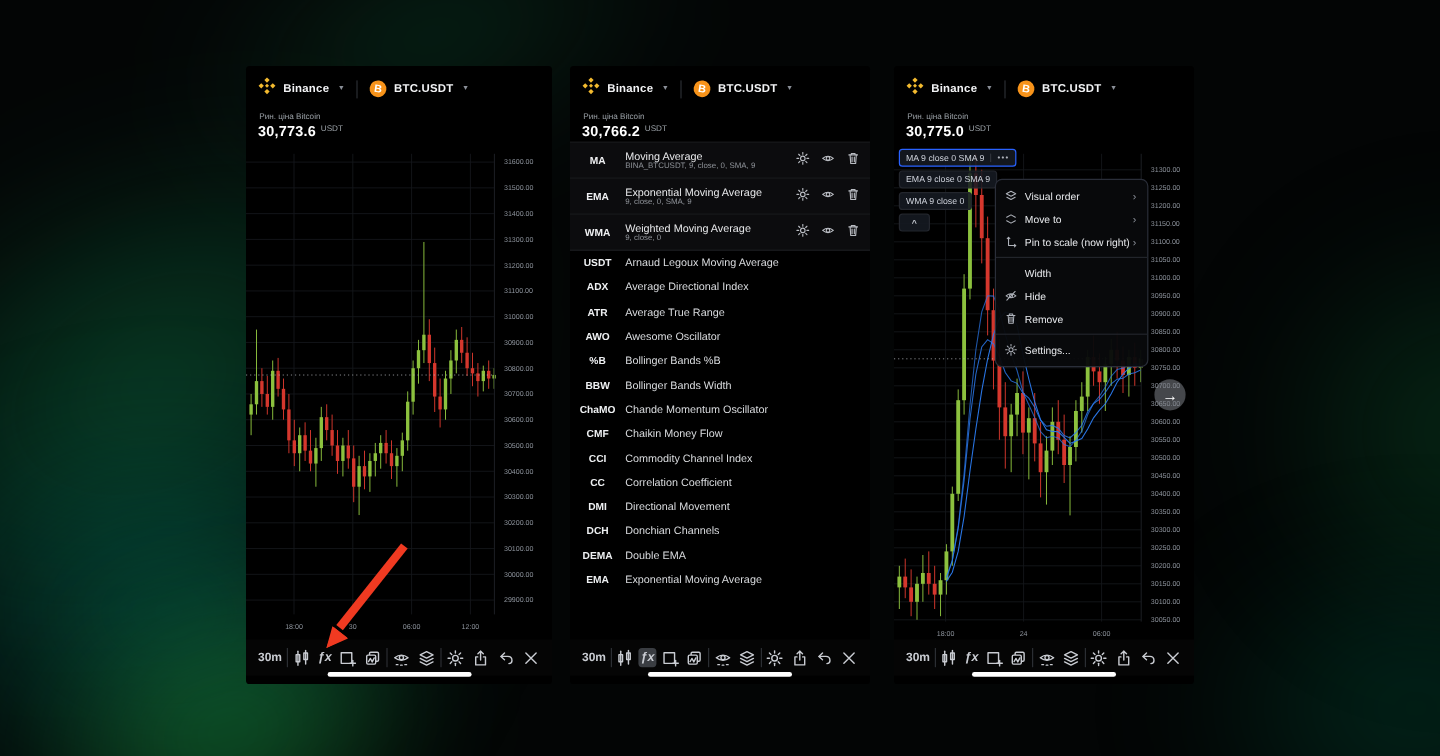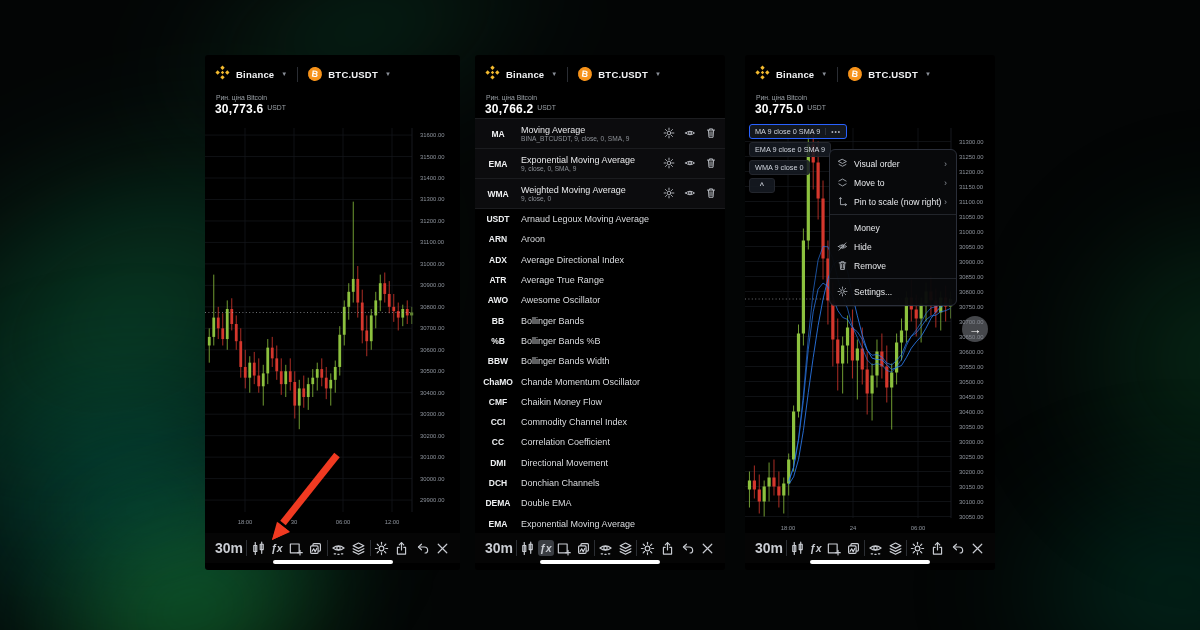--- a/index.html
+++ b/index.html
@@ -22,21 +22,21 @@
   .cap{position:absolute;left:11px;top:39px;font-size:6.8px;color:#9aa0a6;}
   .prow{position:absolute;left:10px;top:47px;display:flex;align-items:flex-start;gap:4px;}
   .pval{color:#fff;font-size:12px;font-weight:600;letter-spacing:.2px;}
   .pccy{color:#9aa0a6;font-size:6.8px;margin-top:2px;}
   .chart{position:absolute;left:0;}
   .axis-t{fill:#8d939c;font-size:5.9px;font-family:"Liberation Sans",sans-serif;}
   .toolbar{position:absolute;left:0;width:100%;top:478px;height:30px;display:flex;
            align-items:center;justify-content:space-between;padding:0 8px;box-sizing:border-box;background:#050505;}
   .tbtn{background:none;border:none;padding:2px;color:#c9ccd2;display:flex;align-items:center;justify-content:center;cursor:pointer;}
   .tbtn.active{background:#3a3d42;border-radius:3px;}
-  .tint{color:#c9ccd2;font-size:14px;font-weight:600;}
+  .tint{color:#c9ccd2;font-size:10px;font-weight:600;}
   .tdiv{width:1px;height:16px;background:#2b2e33;}
   .fxg{font-size:10.5px;color:#c9ccd2;font-style:italic;font-weight:700;}
   .homebar{position:absolute;top:505px;left:50%;transform:translateX(-50%);width:120px;height:4px;border-radius:2px;background:#fff;}
   .panel{position:absolute;left:0;top:63px;width:100%;height:415px;overflow:hidden;border-top:1px solid #1c1d20;}
   .arow{display:grid;grid-template-columns:46px 1fr 62px;align-items:center;height:29px;background:#0c0c0e;border-bottom:1px solid #1b1c1f;}
   .arow .ab{color:#f0f1f3;font-size:8.5px;font-weight:700;text-align:center;}
   .arow .nm{color:#e8e9eb;font-size:9px;line-height:10px;}
   .arow .pp{color:#8e9298;font-size:6.6px;line-height:8px;}
   .arow .acts{display:flex;gap:9px;justify-content:flex-end;padding-right:8px;}
   .lrow{display:grid;grid-template-columns:46px 1fr;align-items:center;height:20.3px;}
@@ -429,38 +429,30 @@
                 <line x1="5.9" y1="5.6" x2="5.9" y2="10.2"></line>
                 <line x1="8.1" y1="5.6" x2="8.1" y2="10.2"></line>
               </svg></span>
           </span>
         </div>
         <div class="lrow">
           <span class="ab">USDT</span>
           <span class="nm">Arnaud Legoux Moving Average</span>
         </div>
         <div class="lrow">
-          <span class="ab">ARN</span>
-          <span class="nm">Aroon</span>
-        </div>
-        <div class="lrow">
           <span class="ab">ADX</span>
           <span class="nm">Average Directional Index</span>
         </div>
         <div class="lrow">
           <span class="ab">ATR</span>
           <span class="nm">Average True Range</span>
         </div>
         <div class="lrow">
           <span class="ab">AWO</span>
           <span class="nm">Awesome Oscillator</span>
-        </div>
-        <div class="lrow">
-          <span class="ab">BB</span>
-          <span class="nm">Bollinger Bands</span>
         </div>
         <div class="lrow">
           <span class="ab">%B</span>
           <span class="nm">Bollinger Bands %B</span>
         </div>
         <div class="lrow">
           <span class="ab">BBW</span>
           <span class="nm">Bollinger Bands Width</span>
         </div>
         <div class="lrow">
@@ -794,21 +786,21 @@
               <polyline points="3,3.6 4.4,2.2 5.8,3.6"></polyline>
               <polyline points="10.6,9.6 12,11 10.6,12.4"></polyline>
             </svg>
           </span>
           <span class="ml">Pin to scale (now right)</span>
           <span class="chev">›</span>
         </div>
         <div class="msep"></div>
         <div class="mitem">
           <span class="mi"></span>
-          <span class="ml">Money</span>
+          <span class="ml">Width</span>
           <span class="chev"></span>
         </div>
         <div class="mitem">
           <span class="mi">
             <svg width="11" height="11" viewBox="0 0 14 14" fill="none" stroke="#aeb2ba" stroke-width="1.1" stroke-linecap="round" stroke-linejoin="round">
               <path d="M1.8 7 Q7 2.8 12.2 7 Q7 11.2 1.8 7 Z"></path>
               <circle cx="7" cy="7" r="1.7"></circle>
               <line x1="2.6" y1="11.6" x2="11.4" y2="2.4"></line>
             </svg>
           </span>

